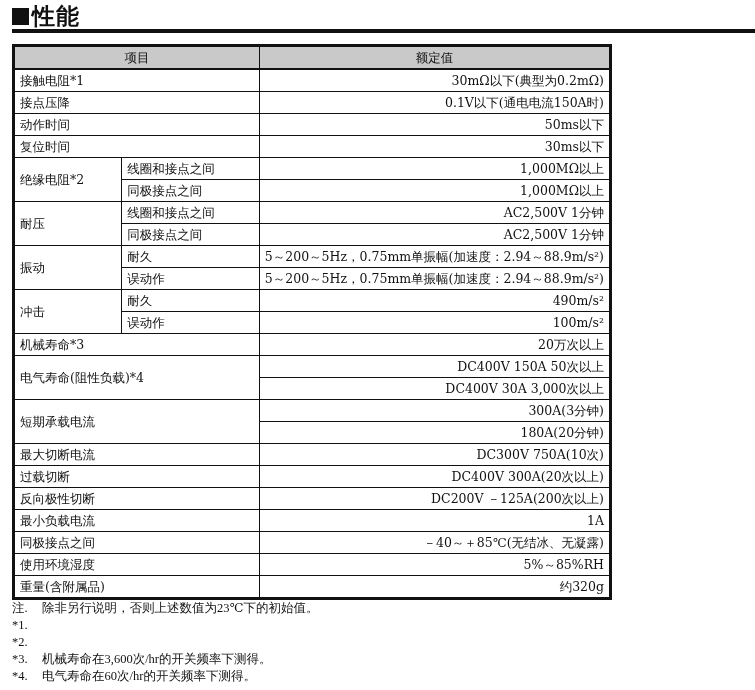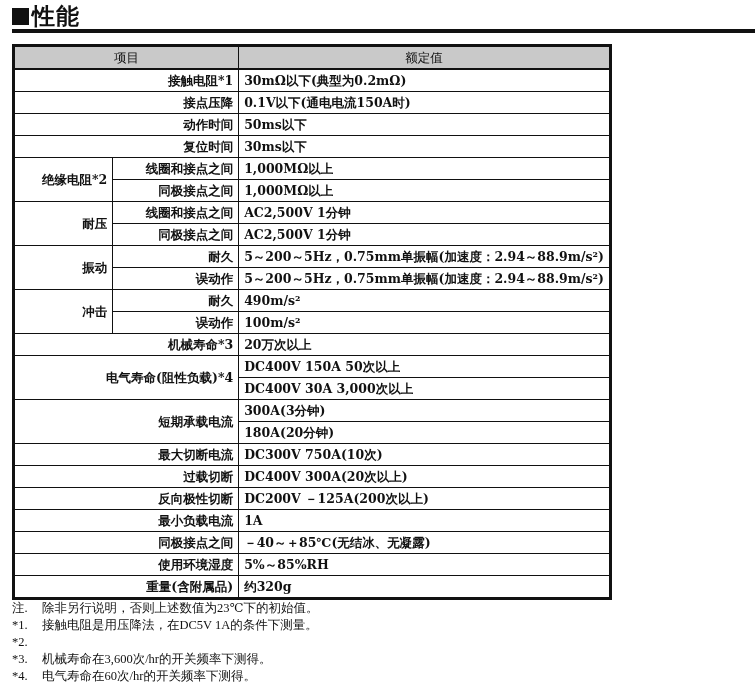--- a/index.html
+++ b/index.html
@@ -6,22 +6,22 @@
   body { width:755px; height:690px; position:relative; overflow:hidden;
          font-family:"DejaVu Serif","Liberation Serif",serif; color:#111; }
   .title { position:absolute; left:12px; top:2px; font-family:"DejaVu Sans","Liberation Sans",sans-serif;
            font-size:23px; font-weight:bold; letter-spacing:1px; line-height:28px; }
   .title .sq { display:inline-block; width:17px; height:17px; background:#111; vertical-align:-1px; margin-right:3px; }
   .rule { position:absolute; left:12px; right:0; top:29px; height:4px; background:#111; }
   table { position:absolute; left:12px; top:44px; width:600px; border-collapse:collapse;
           border:3px solid #111; font-size:12.5px; }
   td, th { border:1px solid #111; padding:0 5px; height:21px; line-height:21px; white-space:nowrap; }
   th { background:#c9c9c9; font-weight:normal; text-align:center; border-bottom:2px solid #111; }
-  td.v { text-align:left;font-weight:bold; }
-  td.k { text-align:right;font-weight:bold; }
+  td.v { text-align:right; }
+  td.k { text-align:left; }
   .c1 { width:121px; }
   .c2 { width:157px; }
   .notes { position:absolute; left:12px; top:600px; font-size:12.5px; line-height:17px;
            font-family:"Liberation Serif","DejaVu Serif",serif; }
   .notes .n { display:flex; }
   .notes .m { width:30px; }
 </style>
 </head>
 <body>
 
@@ -141,21 +141,20 @@
 </tbody>
   </table>
 
 <div class="notes">
   <div class="n">
       <span class="m">注.</span>
       <span>除非另行说明，否则上述数值为23℃下的初始值。</span>
     </div>
   <div class="n">
       <span class="m">*1.</span>
-      <span>接触电阻是用压降法，在DC5V 1A的条件下测量。</span>
     </div>
   <div class="n">
       <span class="m">*2.</span>
     </div>
   <div class="n">
       <span class="m">*3.</span>
       <span>机械寿命在3,600次/hr的开关频率下测得。</span>
     </div>
   <div class="n">
       <span class="m">*4.</span>

